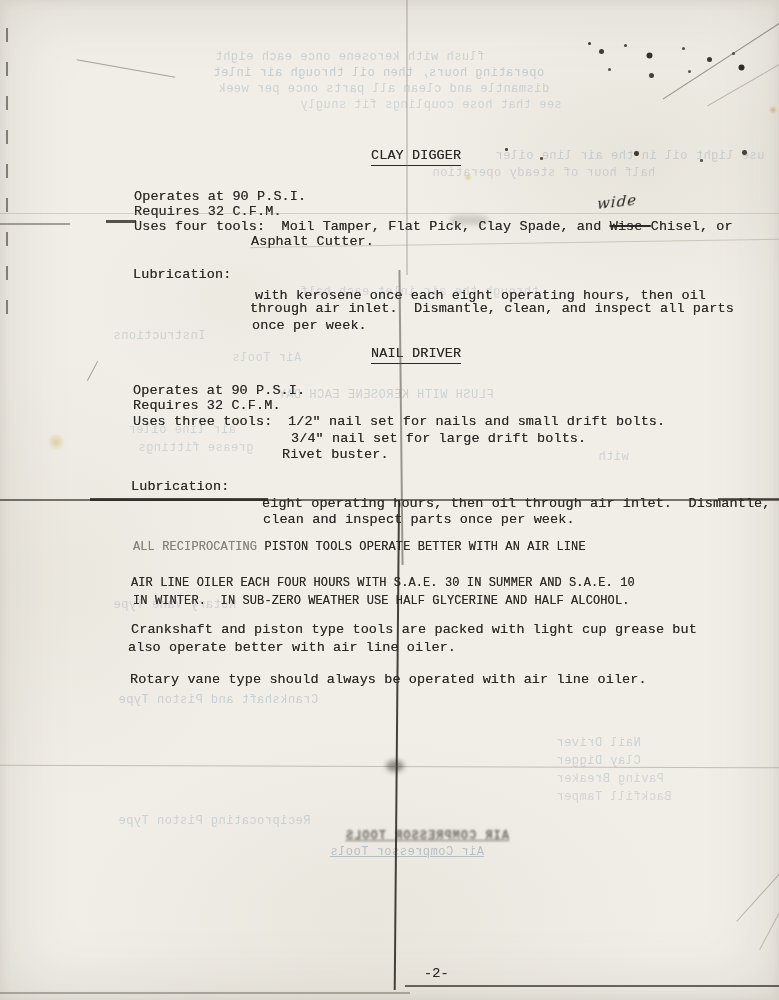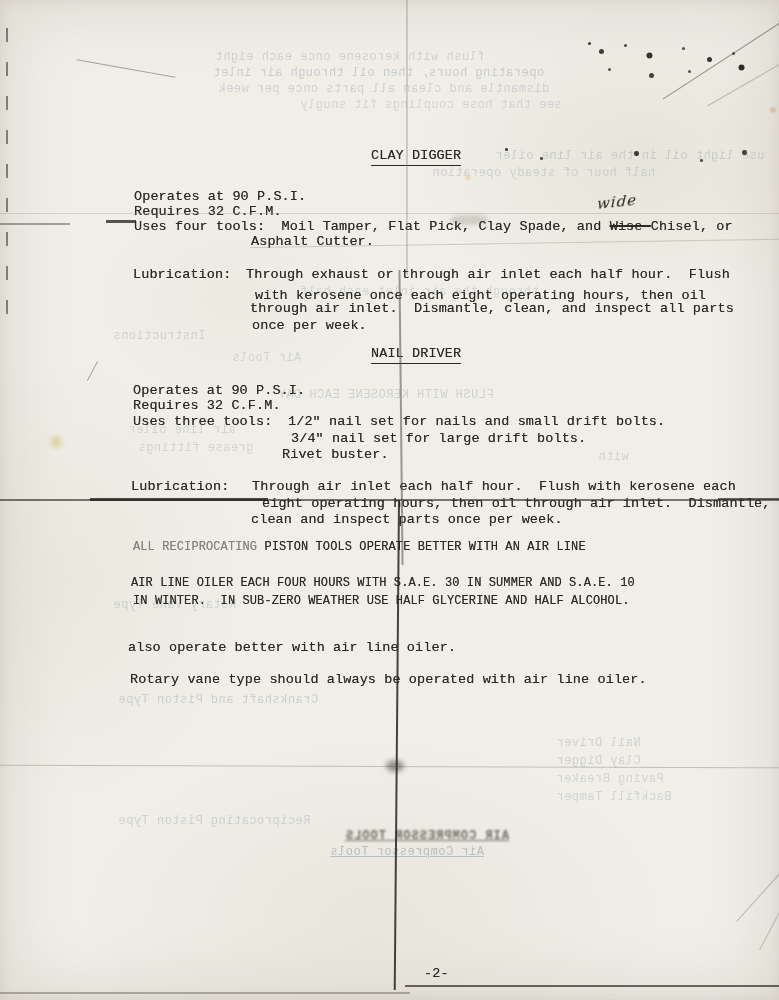--- a/index.html
+++ b/index.html
@@ -130,43 +130,42 @@
   <div class="ghost g20">AIR COMPRESSOR TOOLS</div>
   <div class="ghost g21">Air Compressor Tools</div>
 
 
   <div class="ln" style="left:371px;top:148px"><span class="title">CLAY DIGGER</span></div>
   <div class="ln" style="left:134px;top:189px">Operates at 90 P.S.I.</div>
   <div class="ln" style="left:134px;top:204px">Requires 32 C.F.M.</div>
   <div class="ln" style="left:134px;top:219px"><span>Uses four tools:  Moil Tamper, Flat Pick, Clay Spade, and </span><span class="strike">Wise </span><span>Chisel, or</span></div>
   <div class="ln" style="left:251px;top:234px">Asphalt Cutter.</div>
   <div class="ln" style="left:133px;top:267px">Lubrication:</div>
-  <div class="ln" style="left:246px;top:267px">Through exhaust or through air inlet each half hour.  Flush</div>
   <div class="ln" style="left:255px;top:288px">with kerosene once each eight operating hours, then oil</div>
   <div class="ln" style="left:250px;top:301px">through air inlet.  Dismantle, clean, and inspect all parts</div>
   <div class="ln" style="left:252px;top:318px">once per week.</div>
 
   <div class="handwrite">wide</div>
 
   <div class="ln" style="left:371px;top:346px"><span class="title">NAIL DRIVER</span></div>
   <div class="ln" style="left:133px;top:383px">Operates at 90 P.S.I.</div>
   <div class="ln" style="left:133px;top:398px">Requires 32 C.F.M.</div>
   <div class="ln" style="left:133px;top:414px">Uses three tools:</div>
   <div class="ln" style="left:288px;top:414px">1/2" nail set for nails and small drift bolts.</div>
   <div class="ln" style="left:291px;top:431px">3/4" nail set for large drift bolts.</div>
   <div class="ln" style="left:282px;top:447px">Rivet buster.</div>
   <div class="ln" style="left:131px;top:479px">Lubrication:</div>
-  <div class="ln" style="left:252px;top:479px">Through air inlet each half hour.  Flush with kerosene each</div>
   <div class="ln" style="left:262px;top:496px">eight operating hours, then oil through air inlet.  Dismantle,</div>
-  <div class="ln" style="left:251px;top:512px">clean and inspect parts once per week.</div>
+  <div class="ln" style="left:263px;top:512px">clean and inspect parts once per week.</div>
 
   <div class="ln caps" style="left:133px;top:540px"><span class="fade">ALL RECIPROCATING</span><span> PISTON TOOLS OPERATE BETTER WITH AN AIR LINE</span></div>
   <div class="ln caps" style="left:131px;top:576px">AIR LINE OILER EACH FOUR HOURS WITH S.A.E. 30 IN SUMMER AND S.A.E. 10</div>
   <div class="ln caps" style="left:133px;top:594px">IN WINTER.  IN SUB-ZERO WEATHER USE HALF GLYCERINE AND HALF ALCOHOL.</div>
 
+  <div class="ln" style="left:131px;top:622px">Crankshaft and piston type tools are packed with light cup grease but</div>
   <div class="ln" style="left:130px;top:672px">Rotary vane type should always be operated with air line oiler.</div>
 
   <div class="ln" style="left:128px;top:640px">also operate better with air line oiler.</div>
 
   <div class="ln" style="left:424px;top:966px">-2-</div>
 
   <div class="foldv v-top"></div>
   <div class="foldv v-mid"></div>
   <div class="foldv v-bot"></div>
   <div class="crease h-213"></div>

